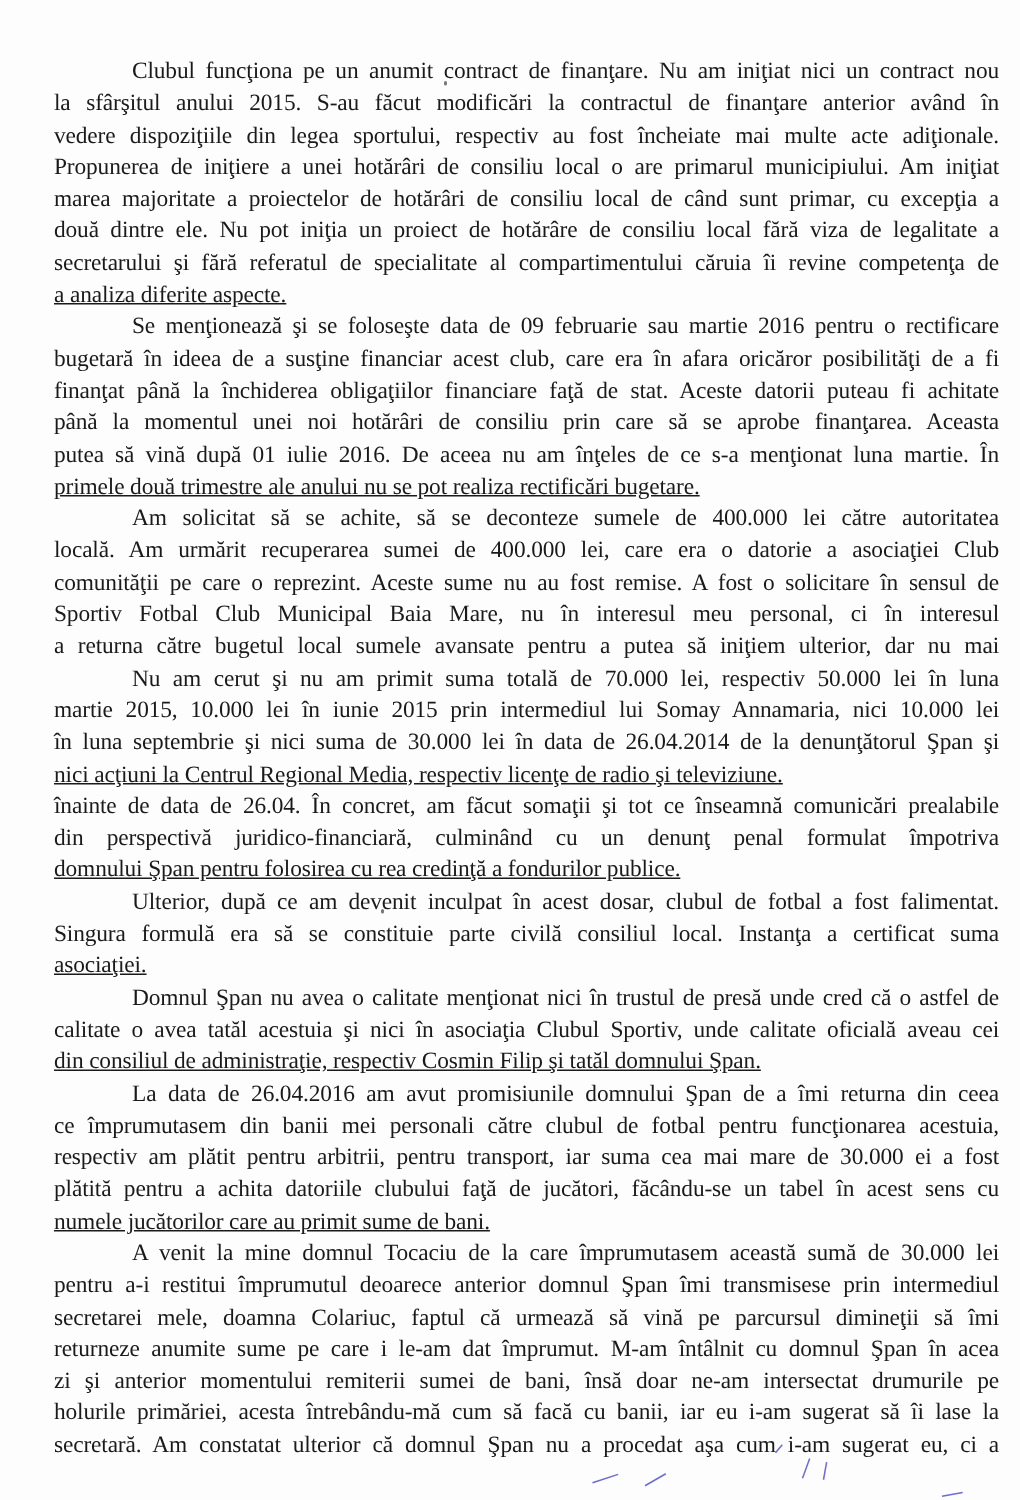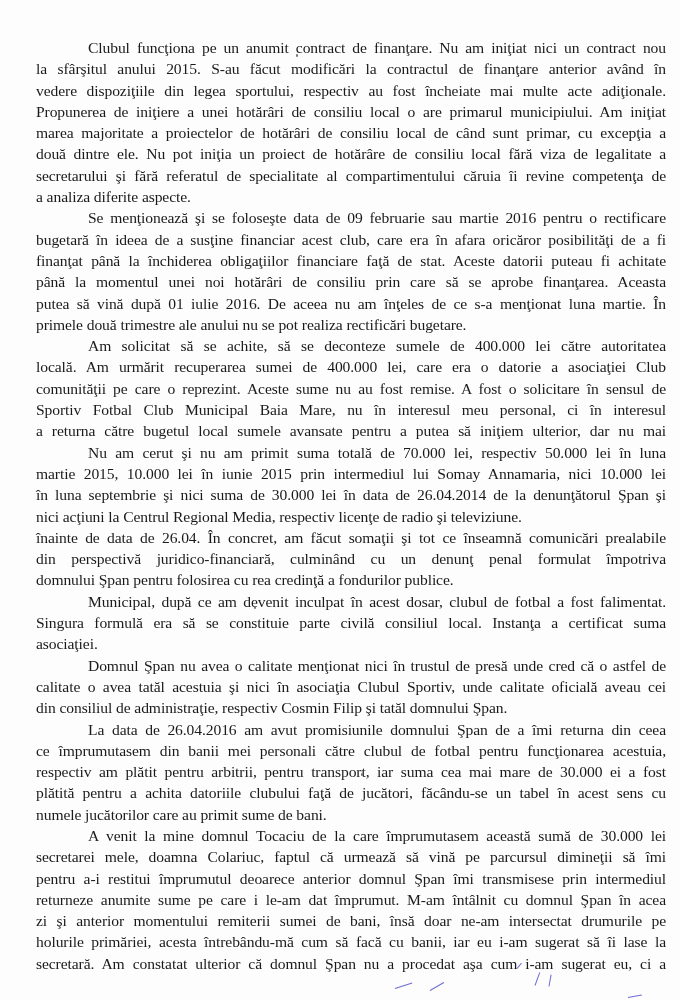--- a/index.html
+++ b/index.html
@@ -39,20 +39,21 @@
     display: block;
     height: 21.3px;
     line-height: 21.3px;
     text-align: justify;
     text-align-last: justify;
     white-space: nowrap;
     overflow: visible;
   }
   .line.last {
     text-align-last: left;
+    text-decoration: underline;
   }
   .line.first {
     text-indent: 52px;
     font-family: Liberation Serif, serif;
   }
   .stray-mark {
     position: absolute;
     width: 2px;
     height: 3px;
     background: #777;
@@ -100,40 +101,40 @@
         <span class="line">martie 2015, 10.000 lei în iunie 2015 prin intermediul lui Somay Annamaria, nici 10.000 lei</span>
         <span class="line">în luna septembrie şi nici suma de 30.000 lei în data de 26.04.2014 de la denunţătorul Şpan şi</span>
         <span class="line last">nici acţiuni la Centrul Regional Media, respectiv licenţe de radio şi televiziune.</span>
       </div>
       <div class="paragraph">
         <span class="line">înainte de data de 26.04. În concret, am făcut somaţii şi tot ce înseamnă comunicări prealabile</span>
         <span class="line">din perspectivă juridico-financiară, culminând cu un denunţ penal formulat împotriva</span>
         <span class="line last">domnului Şpan pentru folosirea cu rea credinţă a fondurilor publice.</span>
       </div>
       <div class="paragraph">
-        <span class="line first">Municipal, după ce am devenit inculpat în acest dosar, clubul de fotbal a fost falimentat.</span>
+        <span class="line first">Ulterior, după ce am devenit inculpat în acest dosar, clubul de fotbal a fost falimentat.</span>
         <span class="line">Singura formulă era să se constituie parte civilă consiliul local. Instanţa a certificat suma</span>
         <span class="line last">asociaţiei.</span>
       </div>
       <div class="paragraph">
         <span class="line first">Domnul Şpan nu avea o calitate menţionat nici în trustul de presă unde cred că o astfel de</span>
         <span class="line">calitate o avea tatăl acestuia şi nici în asociaţia Clubul Sportiv, unde calitate oficială aveau cei</span>
         <span class="line last">din consiliul de administraţie, respectiv Cosmin Filip şi tatăl domnului Şpan.</span>
       </div>
       <div class="paragraph">
         <span class="line first">La data de 26.04.2016 am avut promisiunile domnului Şpan de a îmi returna din ceea</span>
         <span class="line">ce împrumutasem din banii mei personali către clubul de fotbal pentru funcţionarea acestuia,</span>
         <span class="line">respectiv am plătit pentru arbitrii, pentru transport, iar suma cea mai mare de 30.000 ei a fost</span>
         <span class="line">plătită pentru a achita datoriile clubului faţă de jucători, făcându-se un tabel în acest sens cu</span>
         <span class="line last">numele jucătorilor care au primit sume de bani.</span>
       </div>
       <div class="paragraph">
         <span class="line first">A venit la mine domnul Tocaciu de la care împrumutasem această sumă de 30.000 lei</span>
+        <span class="line">pentru a-i restitui împrumutul deoarece anterior domnul Şpan îmi transmisese prin intermediul</span>
         <span class="line">secretarei mele, doamna Colariuc, faptul că urmează să vină pe parcursul dimineţii să îmi</span>
-        <span class="line">pentru a-i restitui împrumutul deoarece anterior domnul Şpan îmi transmisese prin intermediul</span>
         <span class="line">returneze anumite sume pe care i le-am dat împrumut. M-am întâlnit cu domnul Şpan în acea</span>
         <span class="line">zi şi anterior momentului remiterii sumei de bani, însă doar ne-am intersectat drumurile pe</span>
         <span class="line">holurile primăriei, acesta întrebându-mă cum să facă cu banii, iar eu i-am sugerat să îi lase la</span>
         <span class="line">secretară. Am constatat ulterior că domnul Şpan nu a procedat aşa cum i-am sugerat eu, ci a</span>
       </div>
     </div>
 
   <span class="stray-mark" style="left:296px; top:54px;"></span>
   <span class="stray-mark" style="left:254px; top:606px;"></span>
   <span class="stray-mark" style="left:361px; top:773px;"></span>

